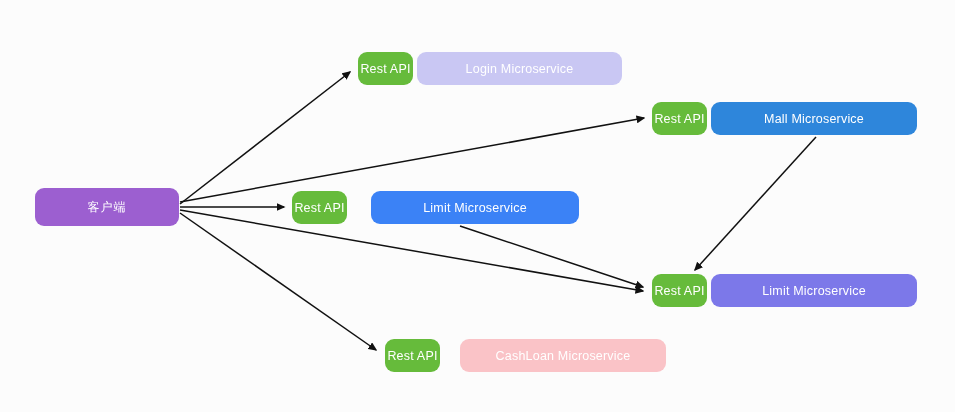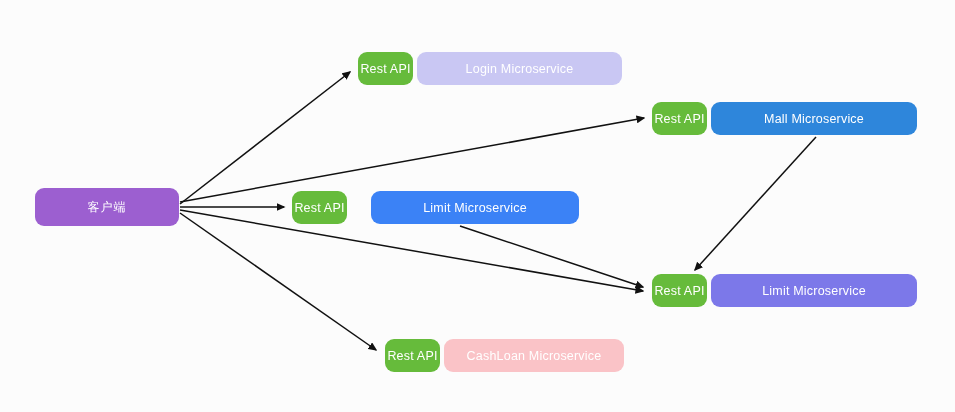--- a/index.html
+++ b/index.html
@@ -73,15 +73,15 @@
   <div class="box" style="left: 652px; top: 102px; width: 55px; height: 33px; background: rgb(102, 187, 59);">Rest API</div>
   <div class="box" style="left: 711px; top: 102px; width: 206px; height: 33px; background: rgb(46, 134, 219);">Mall Microservice</div>
 
   <div class="box" style="left: 292px; top: 191px; width: 55px; height: 33px; background: rgb(102, 187, 59);">Rest API</div>
   <div class="box" style="left: 371px; top: 191px; width: 208px; height: 33px; background: #3b82f6;">Limit Microservice</div>
 
   <div class="box" style="left: 652px; top: 274px; width: 55px; height: 33px; background: rgb(102, 187, 59);">Rest API</div>
   <div class="box" style="left: 711px; top: 274px; width: 206px; height: 33px; background: rgb(124, 120, 233);">Limit Microservice</div>
 
   <div class="box" style="left: 385px; top: 339px; width: 55px; height: 33px; background: rgb(102, 187, 59);">Rest API</div>
-  <div class="box" style="left: 444px; top: 339px; width: 180px; height: 33px; background: rgb(250, 195, 199);">CashLoan Microservice</div>
+  <div class="box" style="left: 460px; top: 339px; width: 206px; height: 33px; background: rgb(250, 195, 199);">CashLoan Microservice</div>
 
 </div>
 
 </body></html>

